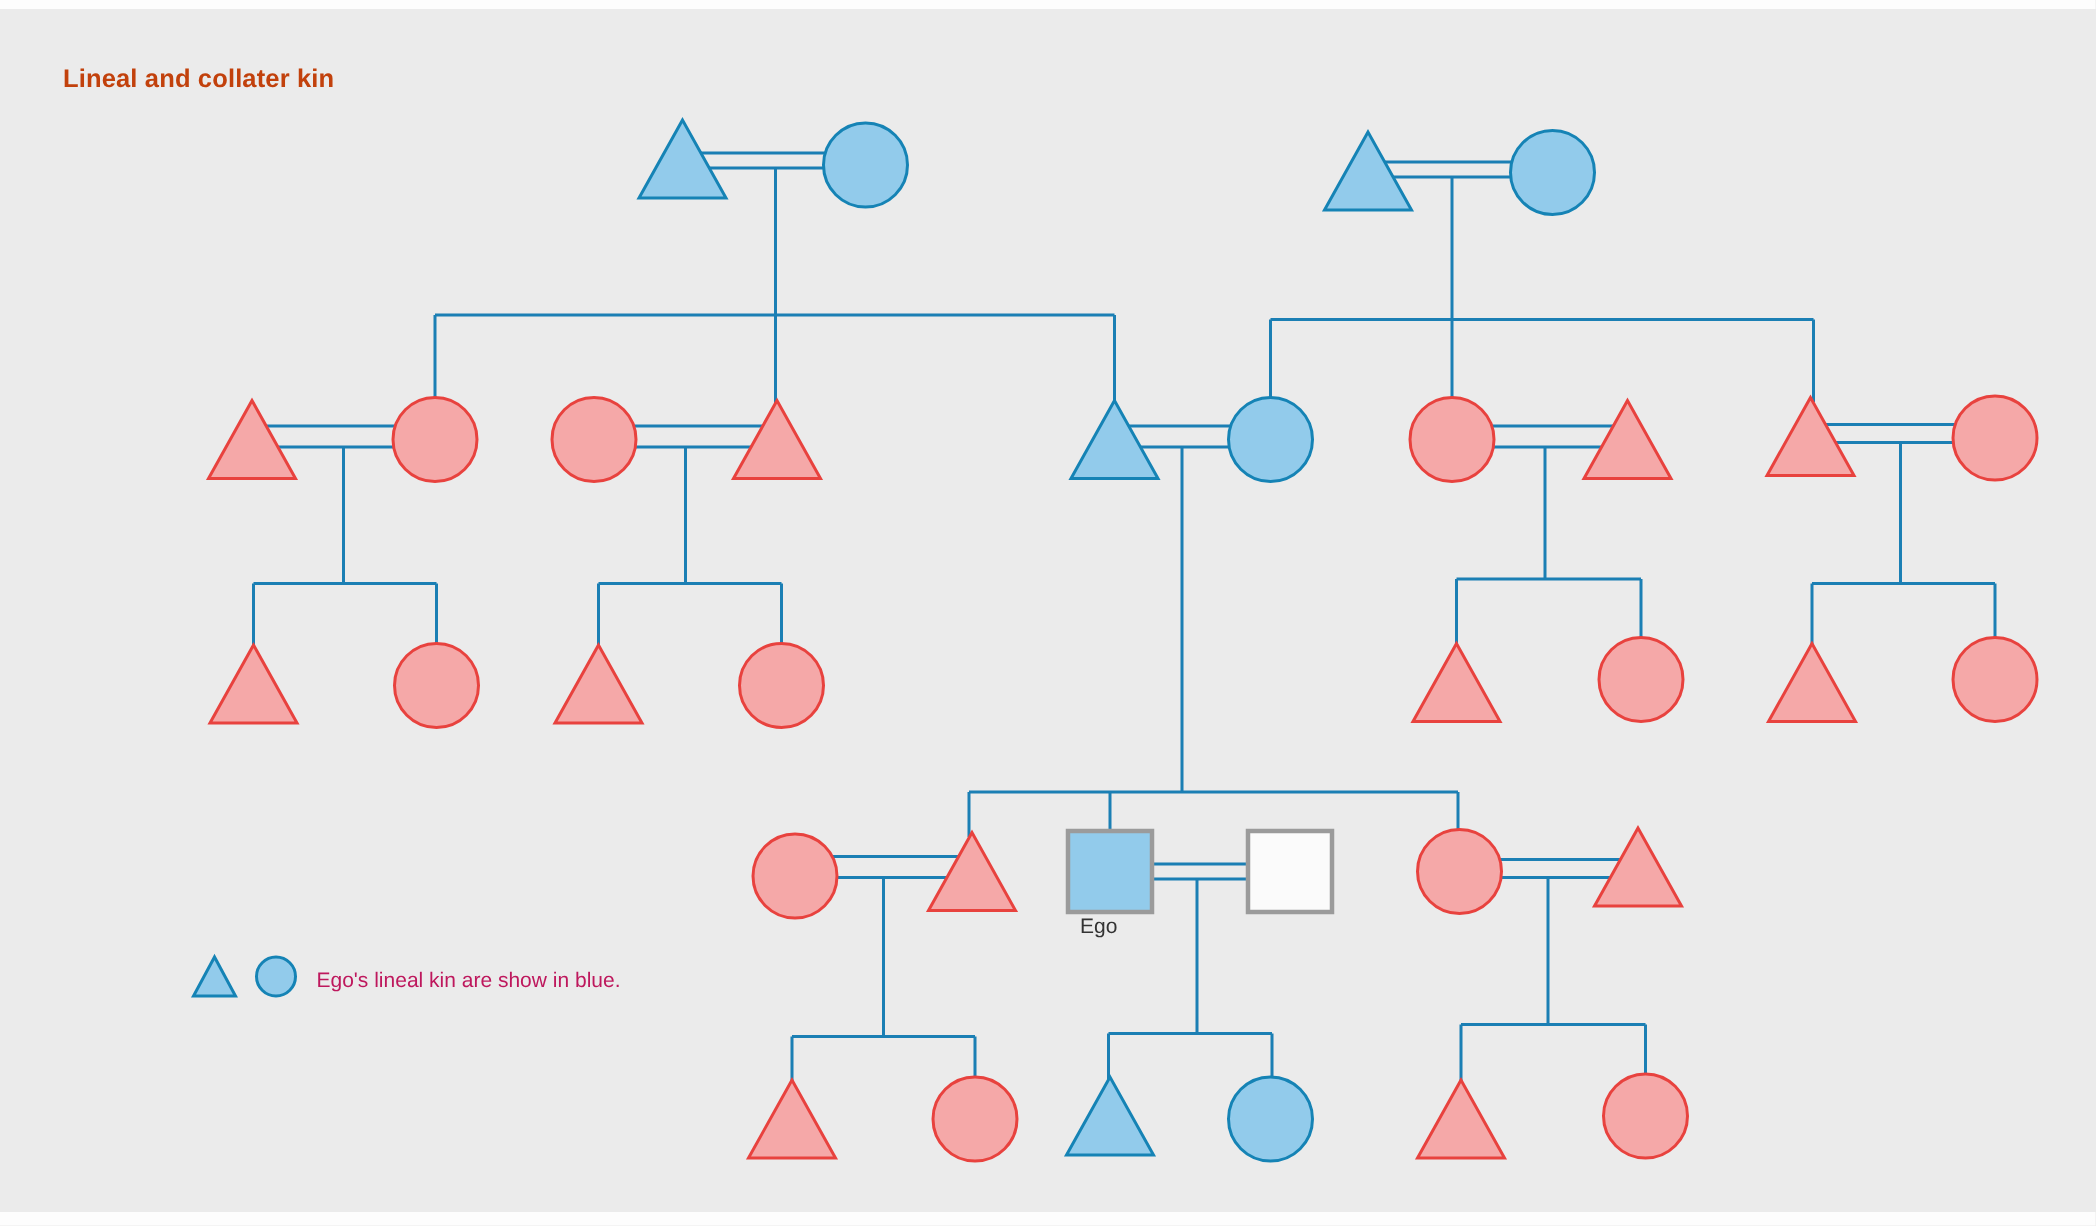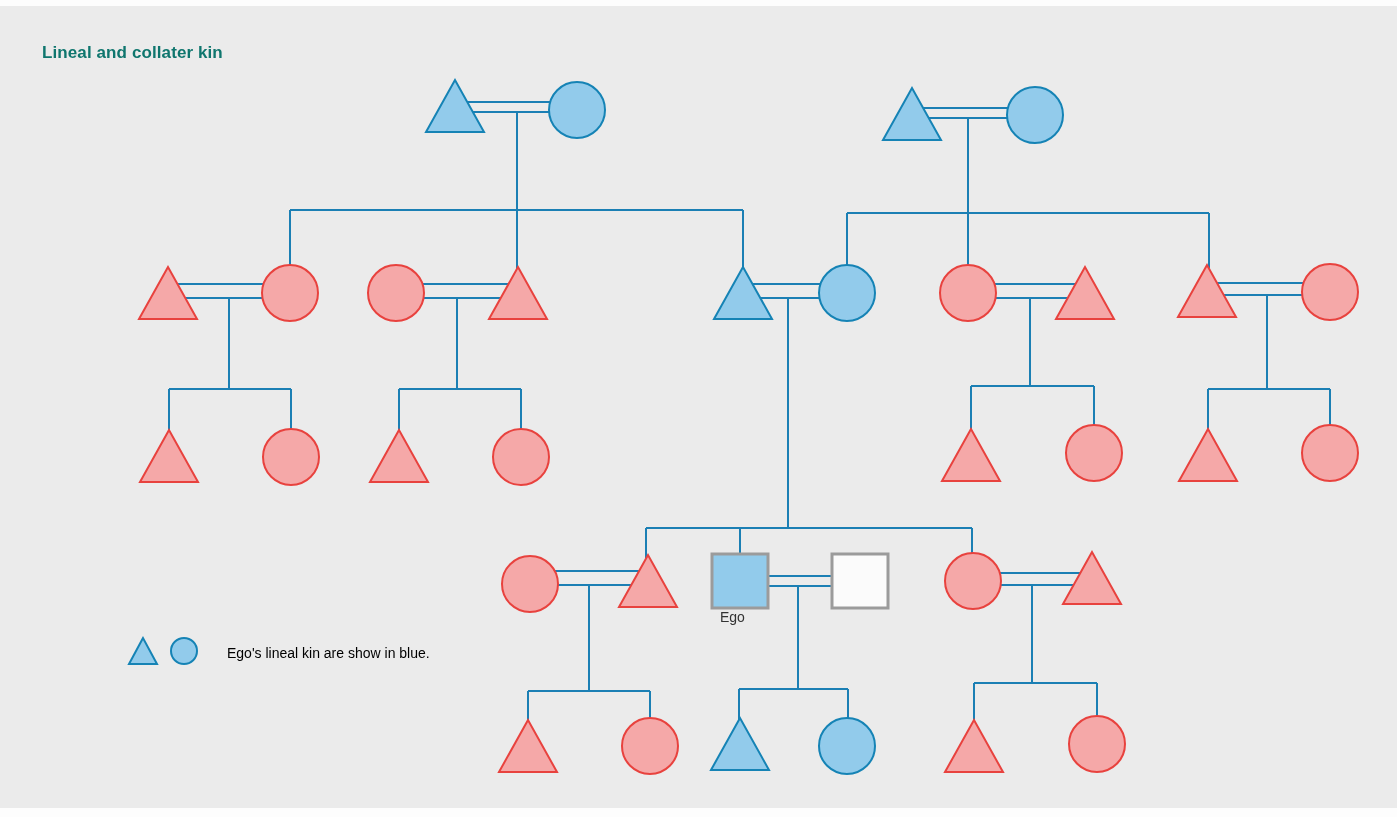--- a/index.html
+++ b/index.html
@@ -8,27 +8,27 @@
     background:#EBEBEB;
     font-family:"Liberation Sans", sans-serif;
     position:relative;
     overflow:hidden;
   }
   .edge-strip { position:absolute; left:0; width:1397px; background:#FDFDFD; }
   #edge-top { top:0; height:6px; }
   #edge-bottom { top:808px; height:9px; }
   .title {
     position:absolute; left:42px; top:43px;
-    font-size:17px; font-weight:700; color:#0f766e;
+    font-size:17px; font-weight:700; color:#c2410c;
     letter-spacing:0.1px;
   }
   #diagram-svg { position:absolute; left:0; top:0; }
   .legend { position:absolute; left:127px; top:637px; }
   .legend-row { display:flex; align-items:center; height:32px; margin-bottom:13px; }
-  .legend-text { margin-left:28px; font-size:14px; color:#000000; }
+  .legend-text { margin-left:12px; font-size:14px; color:#be185d; }
 </style>
 </head>
 <body>
 
 <div class="edge-strip" id="edge-top"></div>
 <div class="edge-strip" id="edge-bottom"></div>
 
 <div class="title">Lineal and collater kin</div>
 
 <svg id="diagram-svg" xmlns="http://www.w3.org/2000/svg" width="1397" height="817">

